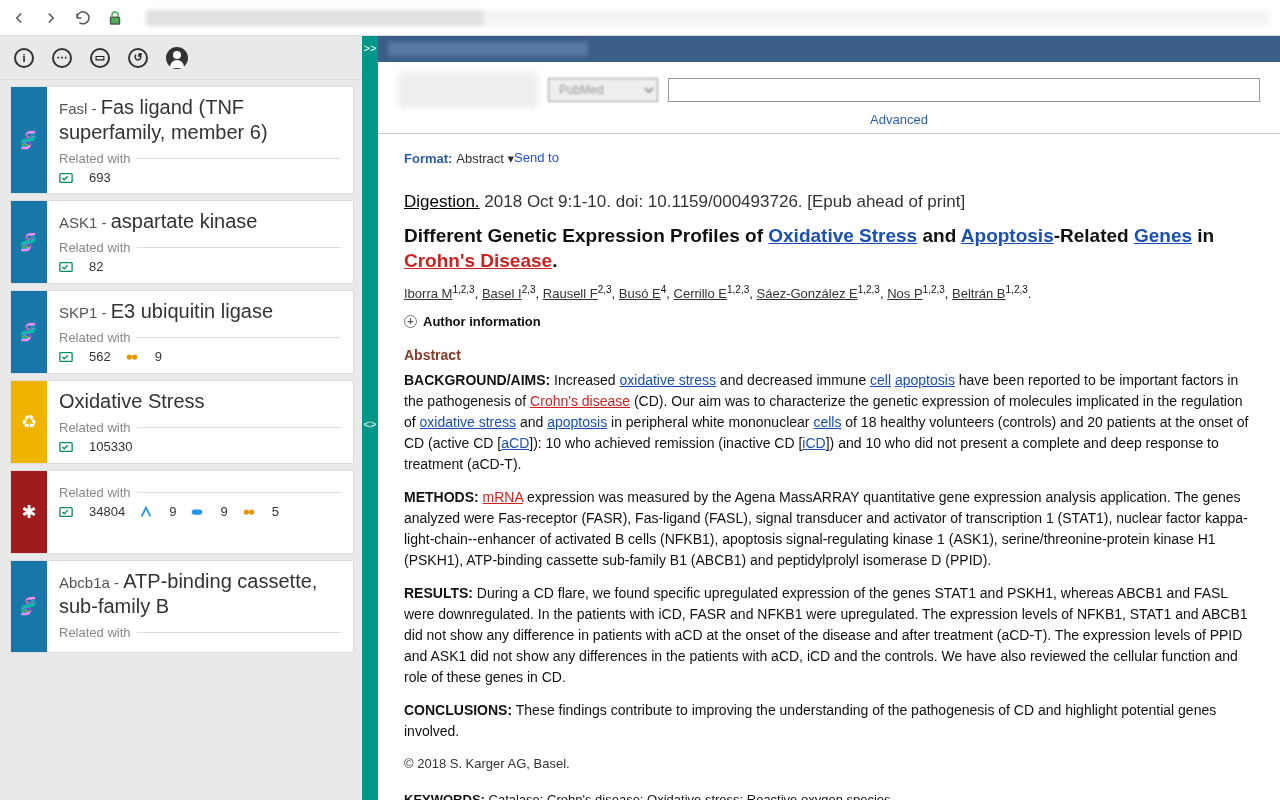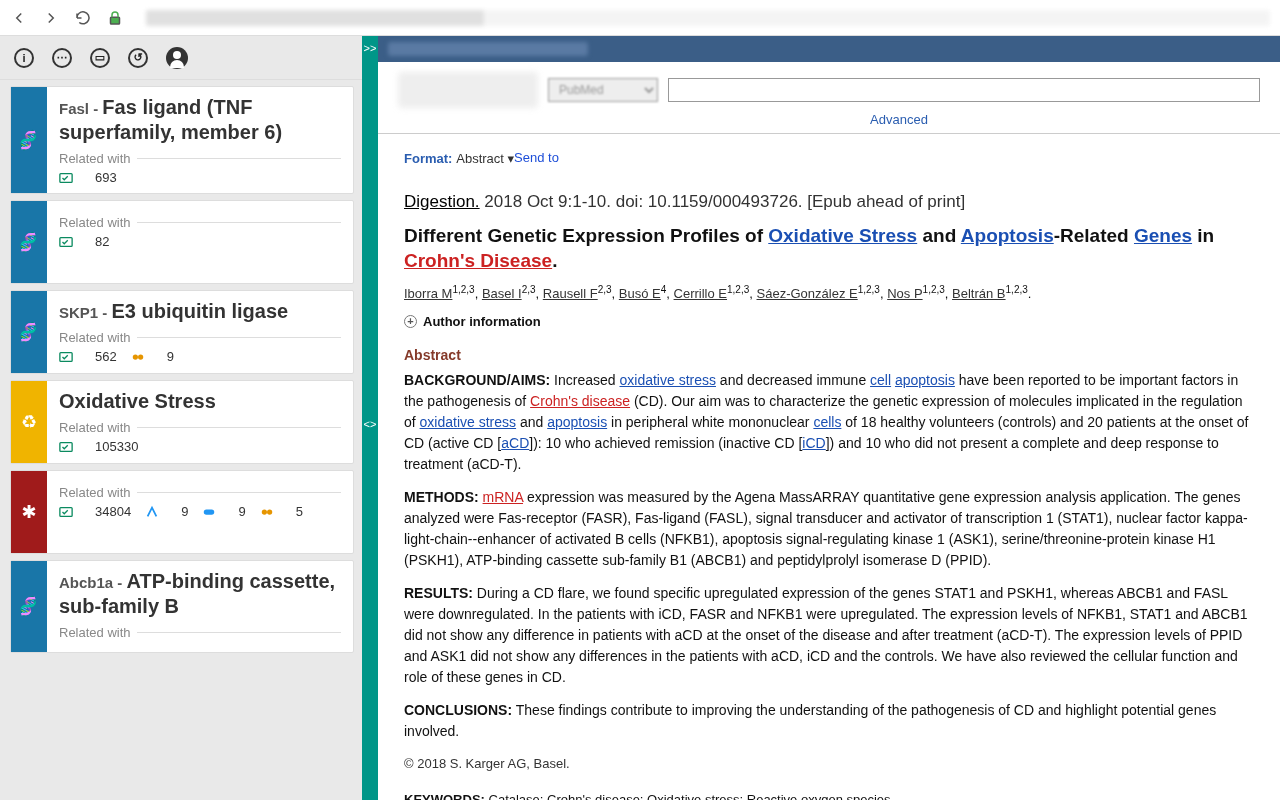--- a/index.html
+++ b/index.html
@@ -18,26 +18,26 @@
 .avatar::after{content:'';position:absolute;width:14px;height:8px;background:#fff;border-radius:7px 7px 0 0;bottom:1px;left:4px}
 .cards{flex:1;overflow-y:auto;padding:6px 8px 6px 10px}
 .cards::-webkit-scrollbar{width:10px}
 .cards::-webkit-scrollbar-thumb{background:#bbb;border-radius:5px}
 .card{display:flex;margin-bottom:6px;background:#fff;border:1px solid #ddd;border-radius:2px;min-height:84px}
 .card-strip{width:36px;display:flex;align-items:center;justify-content:center;color:#fff;flex-shrink:0}
 .strip-blue{background:#1976a8}
 .strip-yellow{background:#f0b400}
 .strip-red{background:#a01b1b}
 .card-body{flex:1;padding:8px 12px}
-.card-title{font-size:20px;line-height:1.25;color:#333;font-weight:700}
+.card-title{font-size:20px;line-height:1.25;color:#333;font-weight:400}
 .card-title .code{font-size:15px;color:#555}
 .card-related{font-size:13px;color:#888;margin-top:6px;display:flex;align-items:center;gap:6px}
 .card-related::after{content:'';flex:1;height:1px;background:#ddd}
 .card-stats{display:flex;align-items:center;gap:14px;margin-top:4px;font-size:13px;color:#333}
-.stat{display:flex;align-items:center;gap:22px}
+.stat{display:flex;align-items:center;gap:16px}
 .stat .num{color:#333}
 .sicon{width:14px;height:14px;display:inline-block}
 .sicon.green{color:#0a8a5f}
 .sicon.orange{color:#e69500}
 .sicon.blue{color:#2196f3}
 .divider{width:16px;background:#009688;display:flex;flex-direction:column;align-items:center;justify-content:space-between;padding:6px 0;color:#fff;font-size:10px}
 .divider .chev{cursor:pointer;font-size:11px}
 .content{flex:1;overflow-y:auto;position:relative}
 .ncbi-bar{height:26px;background:#3b5e87;position:relative}
 .ncbi-bar .blur{position:absolute;left:10px;top:6px;width:200px;height:14px;background:#5a7aa3;filter:blur(2px);border-radius:3px}
@@ -128,20 +128,21 @@
                 <span class="num">693</span>
               </span>
             </div>
       </div>
     </div>
         <div class="card">
       <div class="card-strip strip-blue">
             <span class="dna-icon">🧬</span>
           </div>
       <div class="card-body">
+        <div class="card-title"><span class="code">ASK1 - </span>aspartate kinase</div>
         <div class="card-related">Related with</div>
         <div class="card-stats">
               <span class="stat">
                 <svg class="sicon green" viewBox="0 0 16 16">
                   <rect x="1" y="3" width="14" height="10" rx="1" fill="none" stroke="currentColor" stroke-width="1.5"></rect>
                   <path d="M4 8l2 2 4-4" stroke="currentColor" fill="none" stroke-width="1.5"></path>
                 </svg>
                 <span class="num">82</span>
               </span>
             </div>

